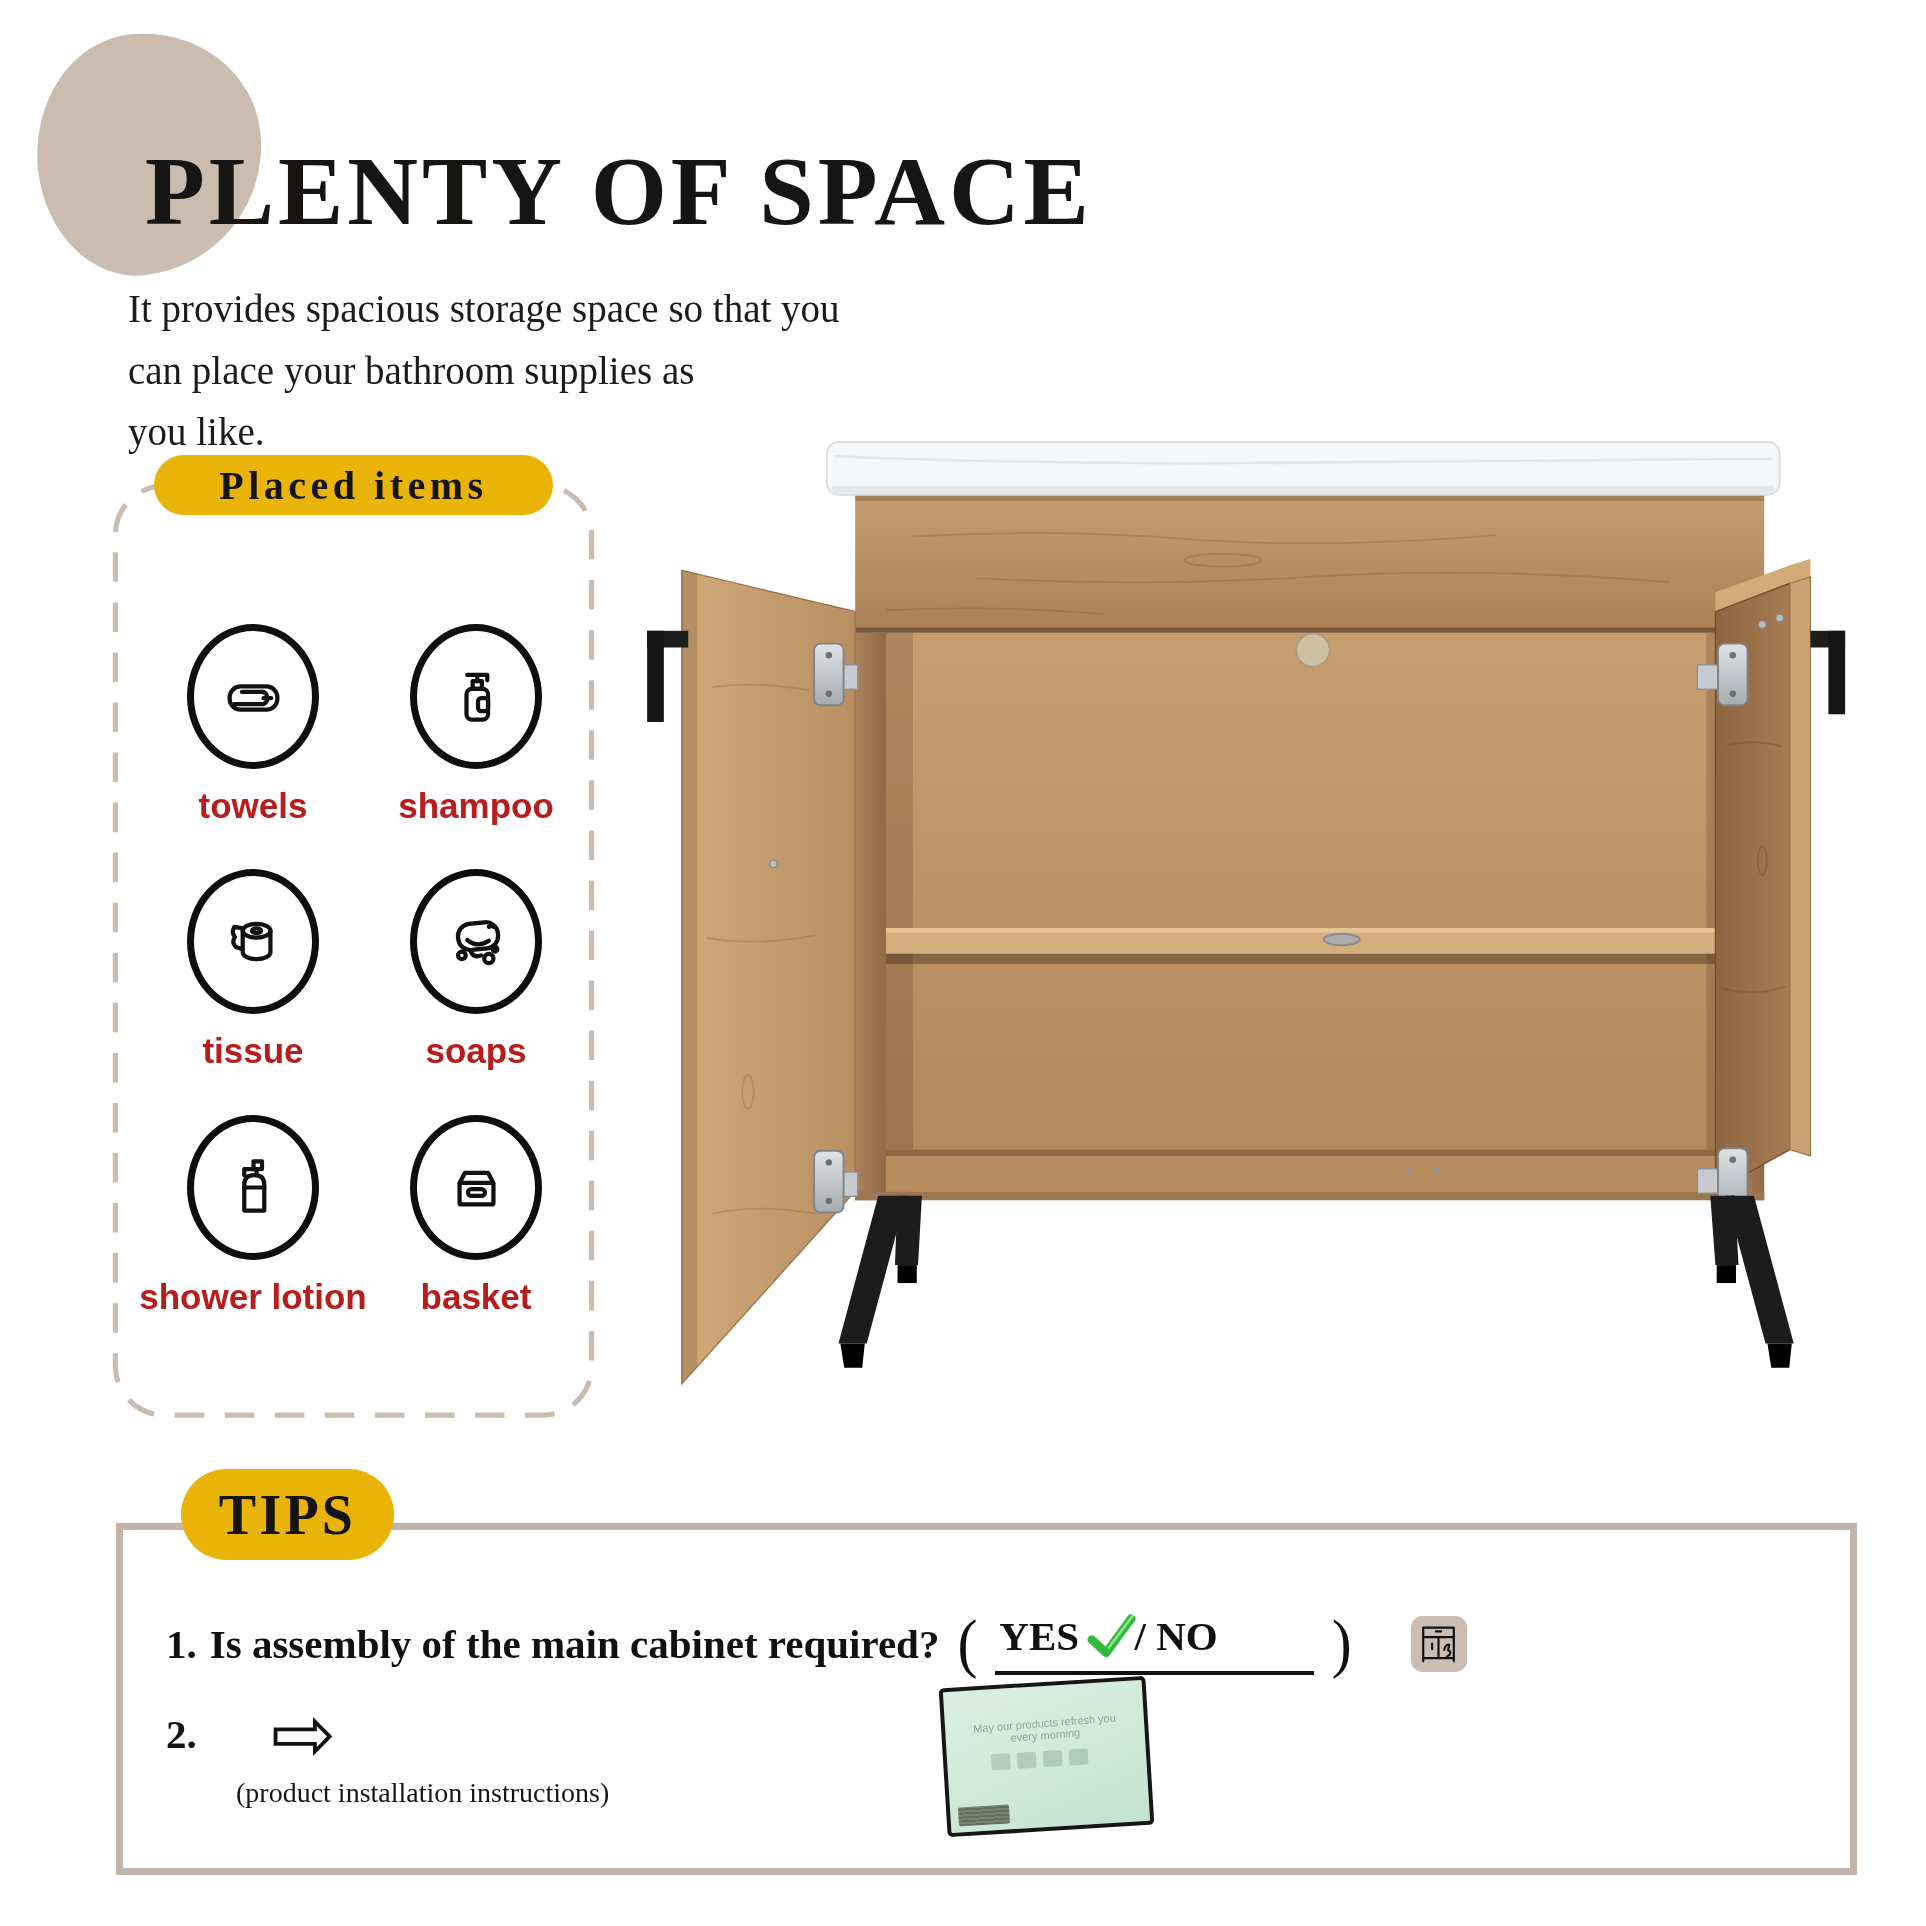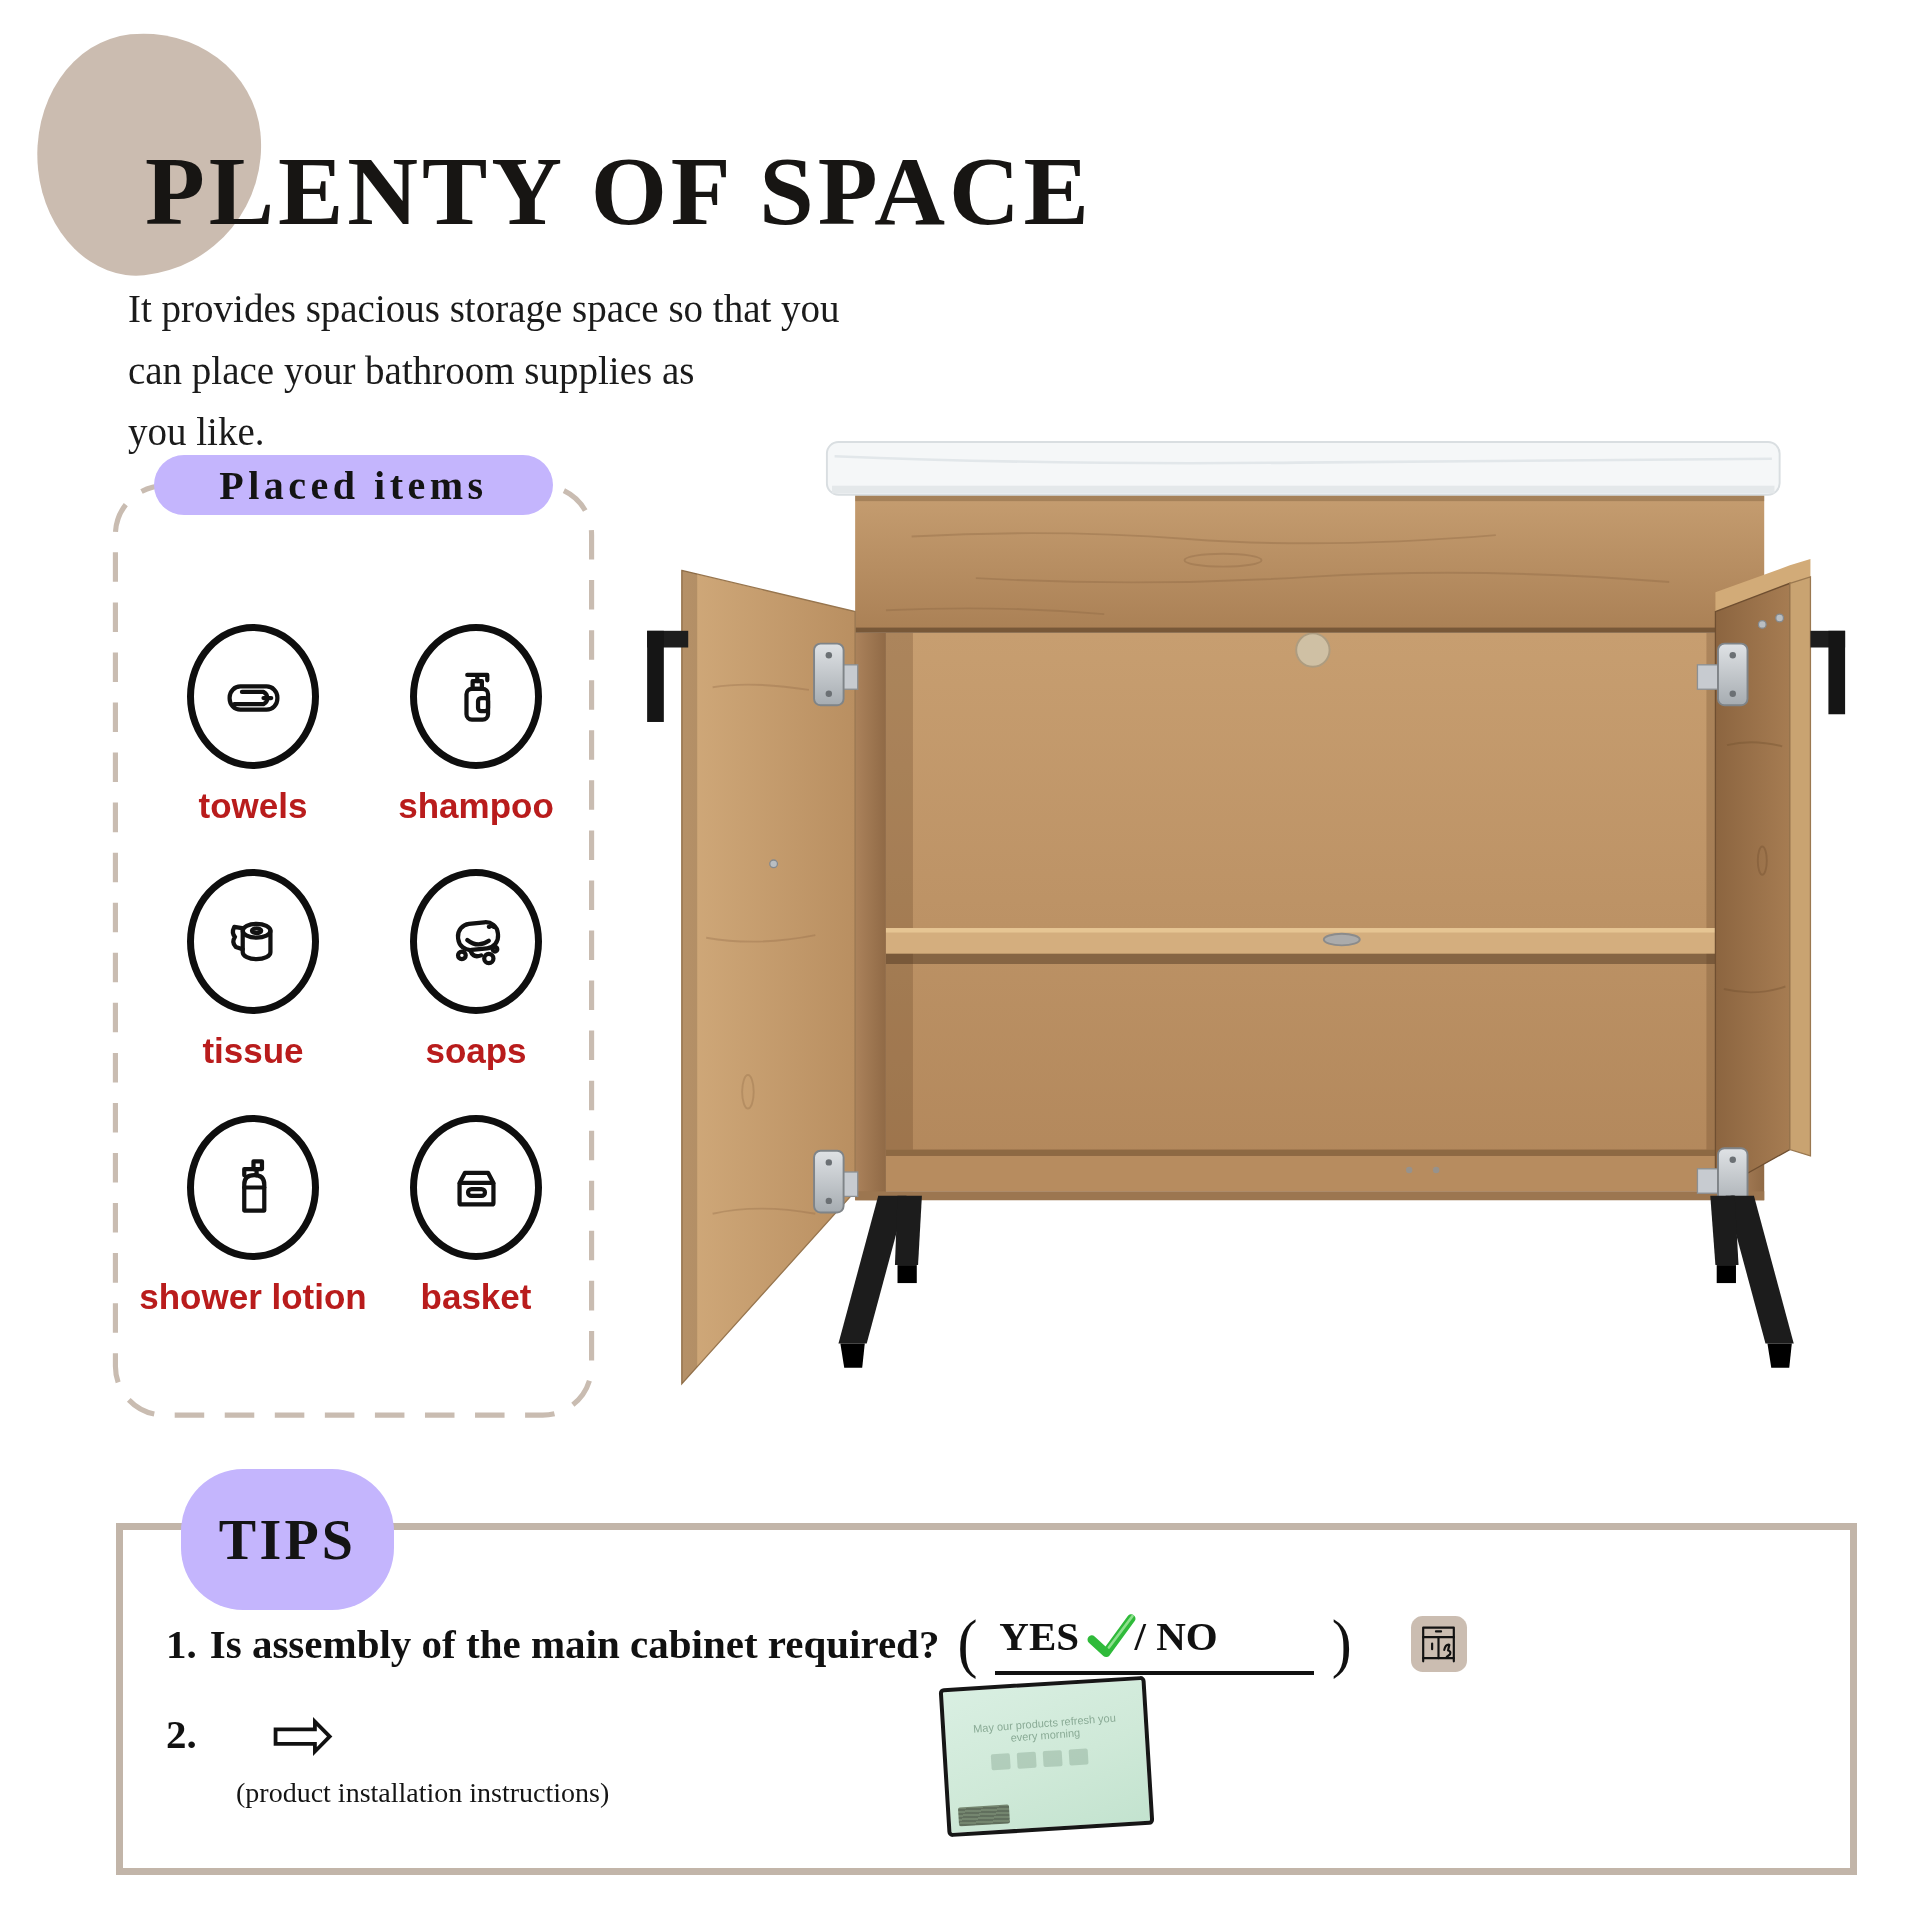--- a/index.html
+++ b/index.html
@@ -22,21 +22,21 @@
     white-space:nowrap;
   }
   .desc {
     position:absolute; left:128px; top:239px;
     font-size:39px; line-height:1.58; white-space:pre-line; color:#1b1b1b;
   }
 
   
   .panel-svg { position:absolute; left:109px; top:478px; width:489px; height:945px; }
   .pill {
-    position:absolute; background:#c4b5fd; color:#141414;
+    position:absolute; background:#eab308; color:#141414;
     display:flex; align-items:center; justify-content:center;
     font-weight:700;
   }
   .pill-placed {
     left:154px; top:455px; width:399px; height:60px; border-radius:31px;
     font-size:40px; letter-spacing:4.5px;
   }
   .cell { position:absolute; width:218px; display:flex; flex-direction:column; align-items:center; }
   .ring {
     width:118px; height:131px; border:7.7px solid #0e0e0e; border-radius:50%;
@@ -48,21 +48,21 @@
     font-size:35px; font-weight:600; color:#b91c1c; white-space:nowrap;
   }
   .lineart { fill:none; stroke:#111; stroke-width:5.5; stroke-linecap:round; stroke-linejoin:round; }
 
   
   .tips-box {
     position:absolute; left:116px; top:1523px; width:1741px; height:352px;
     border:7.7px solid #c2b5a9; box-sizing:border-box; background:#fff;
   }
   .pill-tips {
-    left:181px; top:1469px; width:213px; height:141px; border-radius:62px;
+    left:181px; top:1469px; width:213px; height:91px; border-radius:62px;
     font-size:56px; letter-spacing:3.2px;
   }
   .tip-row { position:absolute; display:flex; align-items:center; font-weight:700; color:#111; }
   .tip1 { left:166px; top:1609px; font-size:41px; }
   .tip1 .num { margin-right:13px; }
   .paren { font-size:60px; font-weight:400; margin:0 18px; transform:scaleY(1.08); }
   .yesno {
     display:flex; align-items:flex-start;
     border-bottom:4.5px solid #111; padding:0 96px 9px 3.9px;
   }

